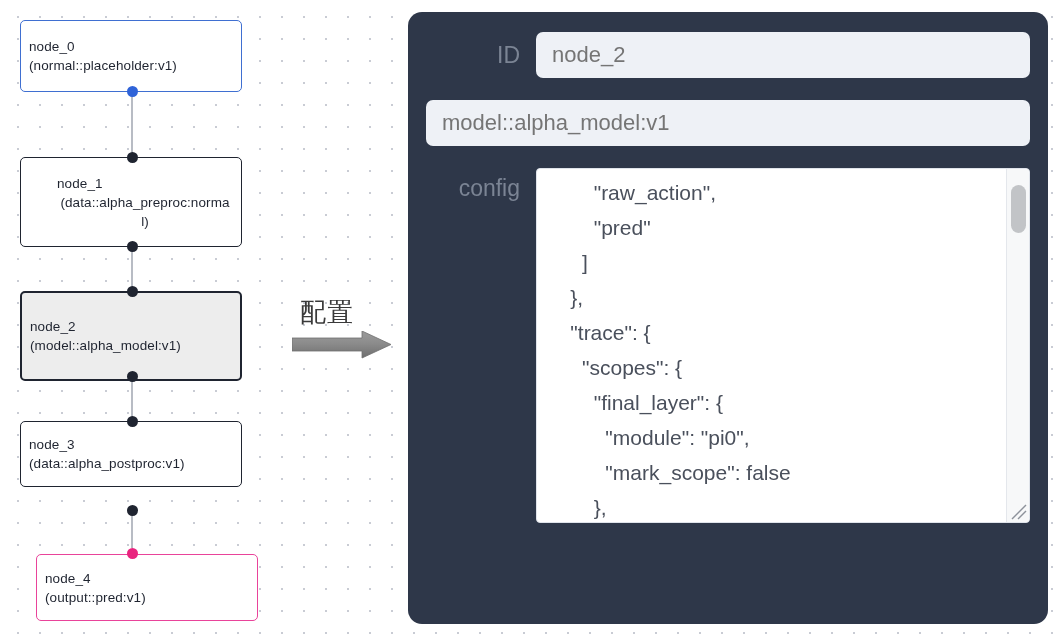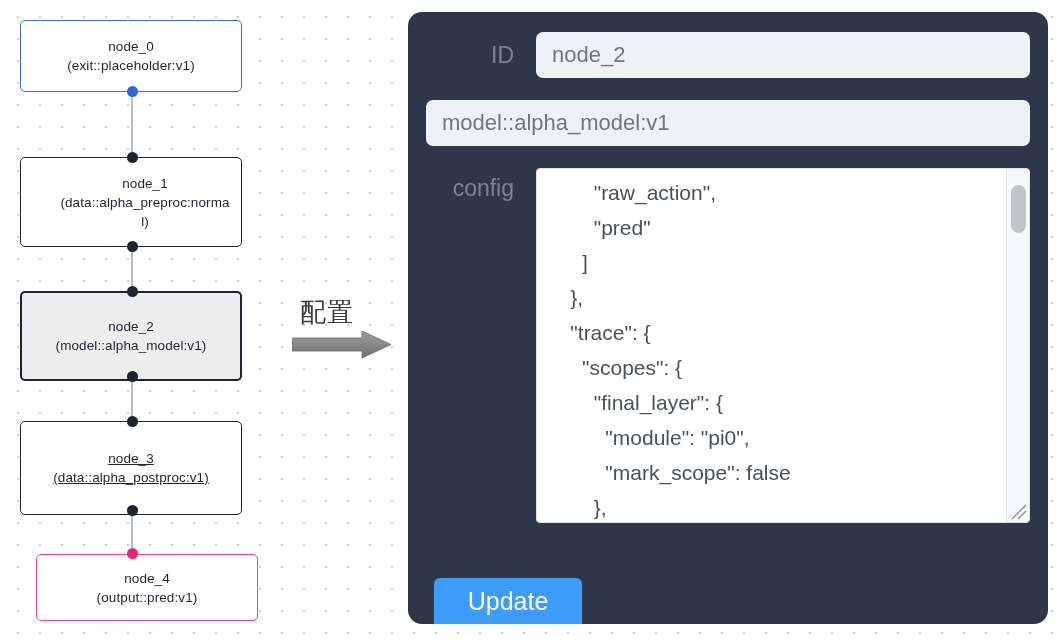--- a/index.html
+++ b/index.html
@@ -42,21 +42,21 @@
   .node {
     position: absolute;
     left: 20px;
     width: 222px;
     box-sizing: border-box;
     background: #ffffff;
     border: 1.6px solid #1f2430;
     border-radius: 5px;
     display: flex;
     flex-direction: column;
-    align-items: center;
+    align-items: flex-start;
     justify-content: center;
     text-align: center;
     color: #1f2430;
     font-size: 13.5px;
     line-height: 19px;
     letter-spacing: 0.1px;
     padding: 4px 8px;
   }
   .node.accent-blue { border-color: #3f6fd1; }
   .node.accent-pink { border-color: #e9439a; }
@@ -113,21 +113,21 @@
   }
   .field-row {
     display: flex;
     align-items: flex-start;
     margin-bottom: 22px;
   }
   .field-label {
     width: 110px;
     flex: 0 0 110px;
     text-align: right;
-    padding-right: 22px;
+    padding-right: 16px;
     box-sizing: border-box;
     color: #7b8494;
     font-size: 23px;
     line-height: 46px;
     font-family: "Liberation Sans", sans-serif;
   }
   .field-input {
     flex: 1 1 auto;
     height: 46px;
     background: #eef1f6;
@@ -218,39 +218,39 @@
 
   <div id="flow">
 
     <div class="edge" style="top:92px;height:66px;"></div>
     <div class="edge" style="top:246px;height:46px;"></div>
     <div class="edge" style="top:376px;height:44px;"></div>
     <div class="edge" style="top:510px;height:38px;"></div>
 
     <div class="node accent-blue" style="top:20px;height:72px;">
       <div class="node-line">node_0</div>
-      <div class="node-line">(exit::placeholder:v1)</div>
+      <div class="node-line">(normal::placeholder:v1)</div>
     </div>
     <div class="handle blue" style="top:86px;"></div>
 
     <div class="node" style="top:157px;height:90px;padding-left:36px;">
       <div class="node-line">node_1</div>
       <div class="node-line">(data::alpha_preproc:normal)</div>
     </div>
     <div class="handle" style="top:152px;"></div>
     <div class="handle" style="top:241px;"></div>
 
     <div class="node selected" style="top:291px;height:90px;">
       <div class="node-line">node_2</div>
       <div class="node-line">(model::alpha_model:v1)</div>
     </div>
     <div class="handle" style="top:286px;"></div>
     <div class="handle" style="top:371px;"></div>
 
-    <div class="node" style="top:421px;height:94px;text-decoration:underline;">
+    <div class="node" style="top:421px;height:66px;">
       <div class="node-line">node_3</div>
       <div class="node-line">(data::alpha_postproc:v1)</div>
     </div>
     <div class="handle" style="top:416px;"></div>
     <div class="handle" style="top:505px;"></div>
 
     <div class="node accent-pink" style="top:554px;height:67px;margin-left:16px;">
       <div class="node-line">node_4</div>
       <div class="node-line">(output::pred:v1)</div>
     </div>
@@ -299,16 +299,15 @@
         <div id="config-scrollbar">
           <div id="config-scroll-thumb"></div>
         </div>
         <svg id="config-resize" viewBox="0 0 22 22">
           <line x1="20" y1="6" x2="6" y2="20" stroke="#8d929b" stroke-width="1.4"></line>
           <line x1="20" y1="12" x2="12" y2="20" stroke="#8d929b" stroke-width="1.4"></line>
         </svg>
       </div>
     </div>
 
-    <button id="update-button">Update</button>
   </div>
 
 </div>
 
 </body></html>

